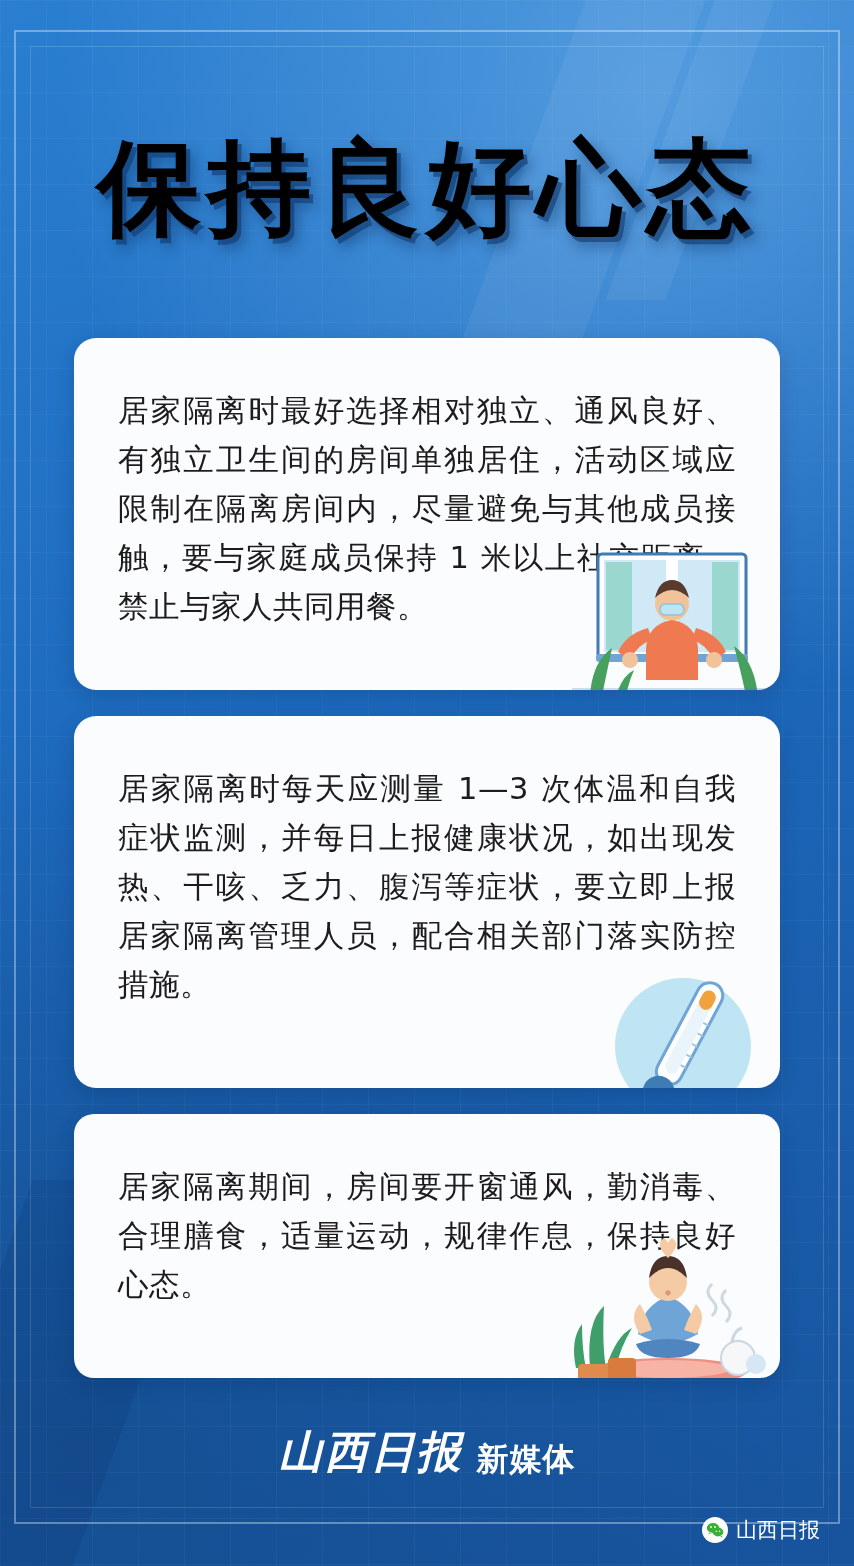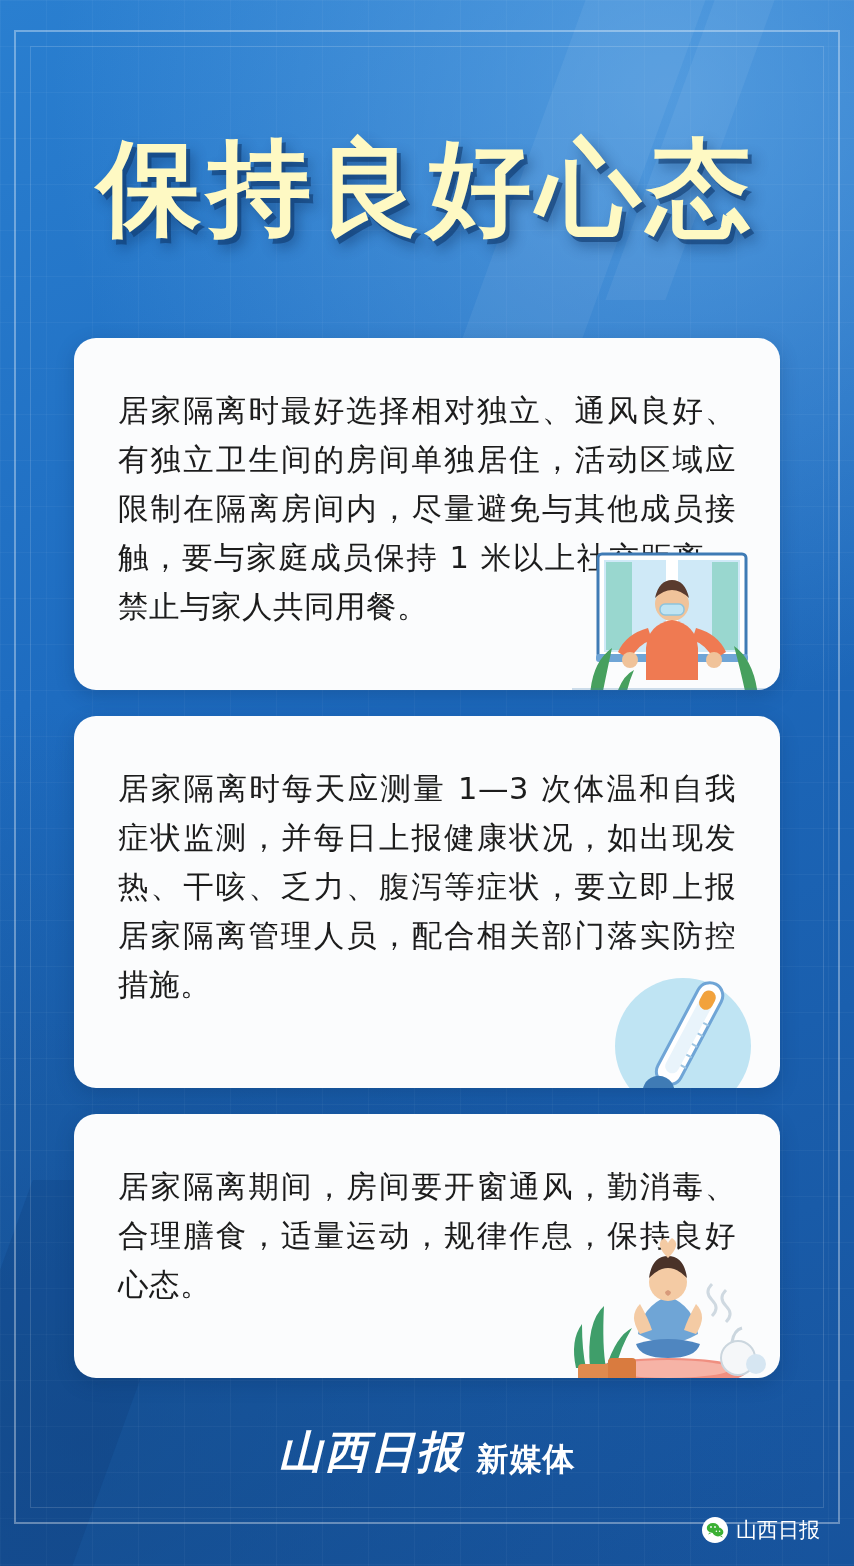--- a/index.html
+++ b/index.html
@@ -50,21 +50,21 @@
   
   .headline {
     position: absolute;
     top: 126px;
     left: 0; right: 0;
     text-align: center;
     font-family: "DejaVu Sans", "Liberation Sans", sans-serif;
     font-size: 104px;
     font-weight: bold;
     letter-spacing: 6px;
-    color: #fef9c3;
+    color: #000000;
     text-shadow:
        4px 5px 0 rgba(12,52,104,0.55),
        7px 9px 14px rgba(8,40,86,0.45);
     line-height: 1.2;
     white-space: nowrap;
   }
 
   
   .cards {
     position: absolute;
@@ -84,21 +84,21 @@
   .card p {
     font-family: "DejaVu Sans", "Liberation Sans", sans-serif;
     font-size: 30.5px;
     line-height: 49px;
     color: #1c1c1c;
     letter-spacing: 0.5px;
     text-align: justify;
   }
   .card.c1 { min-height: 352px; }
   .card.c2 { min-height: 372px; }
-  .card.c3 { min-height: 264px; }
+  .card.c3 { min-height: 264px; border-radius: 20px; }
 
   .art {
     position: absolute;
     pointer-events: none;
   }
   
   .art-window { right: 8px; bottom: -6px; width: 200px; height: 148px; }
   
   .art-thermo { right: 12px; bottom: -48px; width: 170px; height: 170px; }
   

